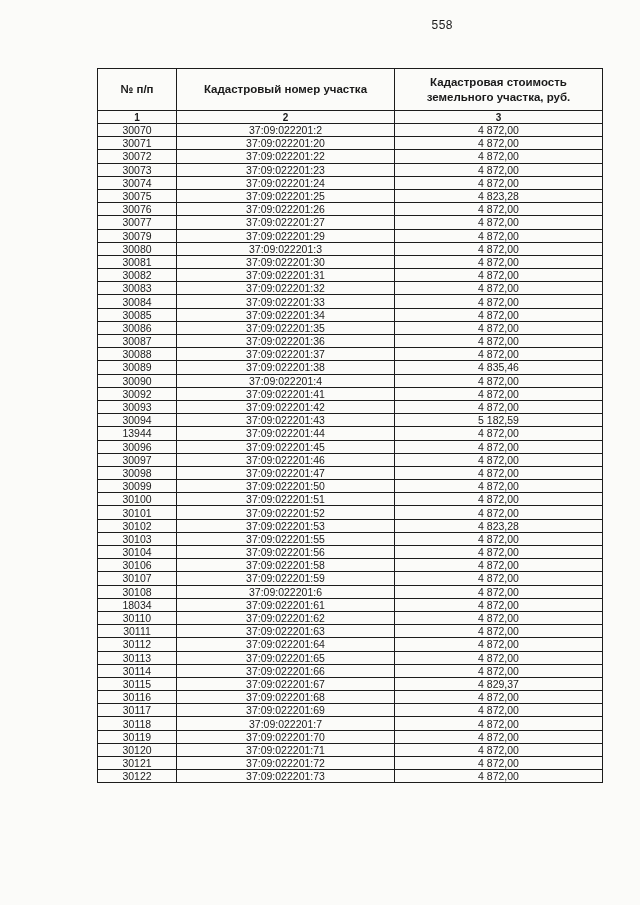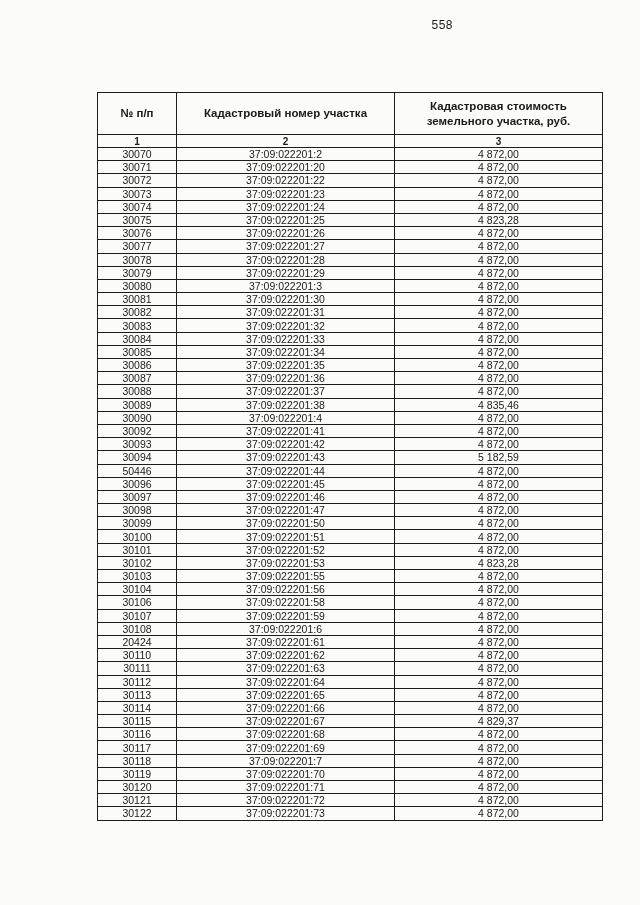--- a/index.html
+++ b/index.html
@@ -23,21 +23,20 @@
     font-size: 12px;
     letter-spacing: 0.5px;
   }
   table.cad-table {
     position: absolute;
     left: 97px;
     top: 68px;
     width: 505px;
     border-collapse: collapse;
     table-layout: fixed;
-    margin-top: 24px;
   }
   .cad-table col.c1 { width: 79px; }
   .cad-table col.c2 { width: 218px; }
   .cad-table col.c3 { width: 208px; }
   .cad-table th, .cad-table td {
     border: 1px solid #1c1c1c;
     text-align: center;
     vertical-align: middle;
     overflow: hidden;
     white-space: nowrap;
@@ -122,25 +121,20 @@
           <td>30076</td>
           <td>37:09:022201:26</td>
           <td>4 872,00</td>
         </tr>
         <tr>
           <td>30077</td>
           <td>37:09:022201:27</td>
           <td>4 872,00</td>
         </tr>
         <tr>
-          <td>30078</td>
-          <td>37:09:022201:28</td>
-          <td>4 872,00</td>
-        </tr>
-        <tr>
           <td>30079</td>
           <td>37:09:022201:29</td>
           <td>4 872,00</td>
         </tr>
         <tr>
           <td>30080</td>
           <td>37:09:022201:3</td>
           <td>4 872,00</td>
         </tr>
         <tr>
@@ -202,21 +196,21 @@
           <td>30093</td>
           <td>37:09:022201:42</td>
           <td>4 872,00</td>
         </tr>
         <tr>
           <td>30094</td>
           <td>37:09:022201:43</td>
           <td>5 182,59</td>
         </tr>
         <tr>
-          <td>50446</td>
+          <td>13944</td>
           <td>37:09:022201:44</td>
           <td>4 872,00</td>
         </tr>
         <tr>
           <td>30096</td>
           <td>37:09:022201:45</td>
           <td>4 872,00</td>
         </tr>
         <tr>
           <td>30097</td>
@@ -267,21 +261,21 @@
           <td>30107</td>
           <td>37:09:022201:59</td>
           <td>4 872,00</td>
         </tr>
         <tr>
           <td>30108</td>
           <td>37:09:022201:6</td>
           <td>4 872,00</td>
         </tr>
         <tr>
-          <td>20424</td>
+          <td>18034</td>
           <td>37:09:022201:61</td>
           <td>4 872,00</td>
         </tr>
         <tr>
           <td>30110</td>
           <td>37:09:022201:62</td>
           <td>4 872,00</td>
         </tr>
         <tr>
           <td>30111</td>

